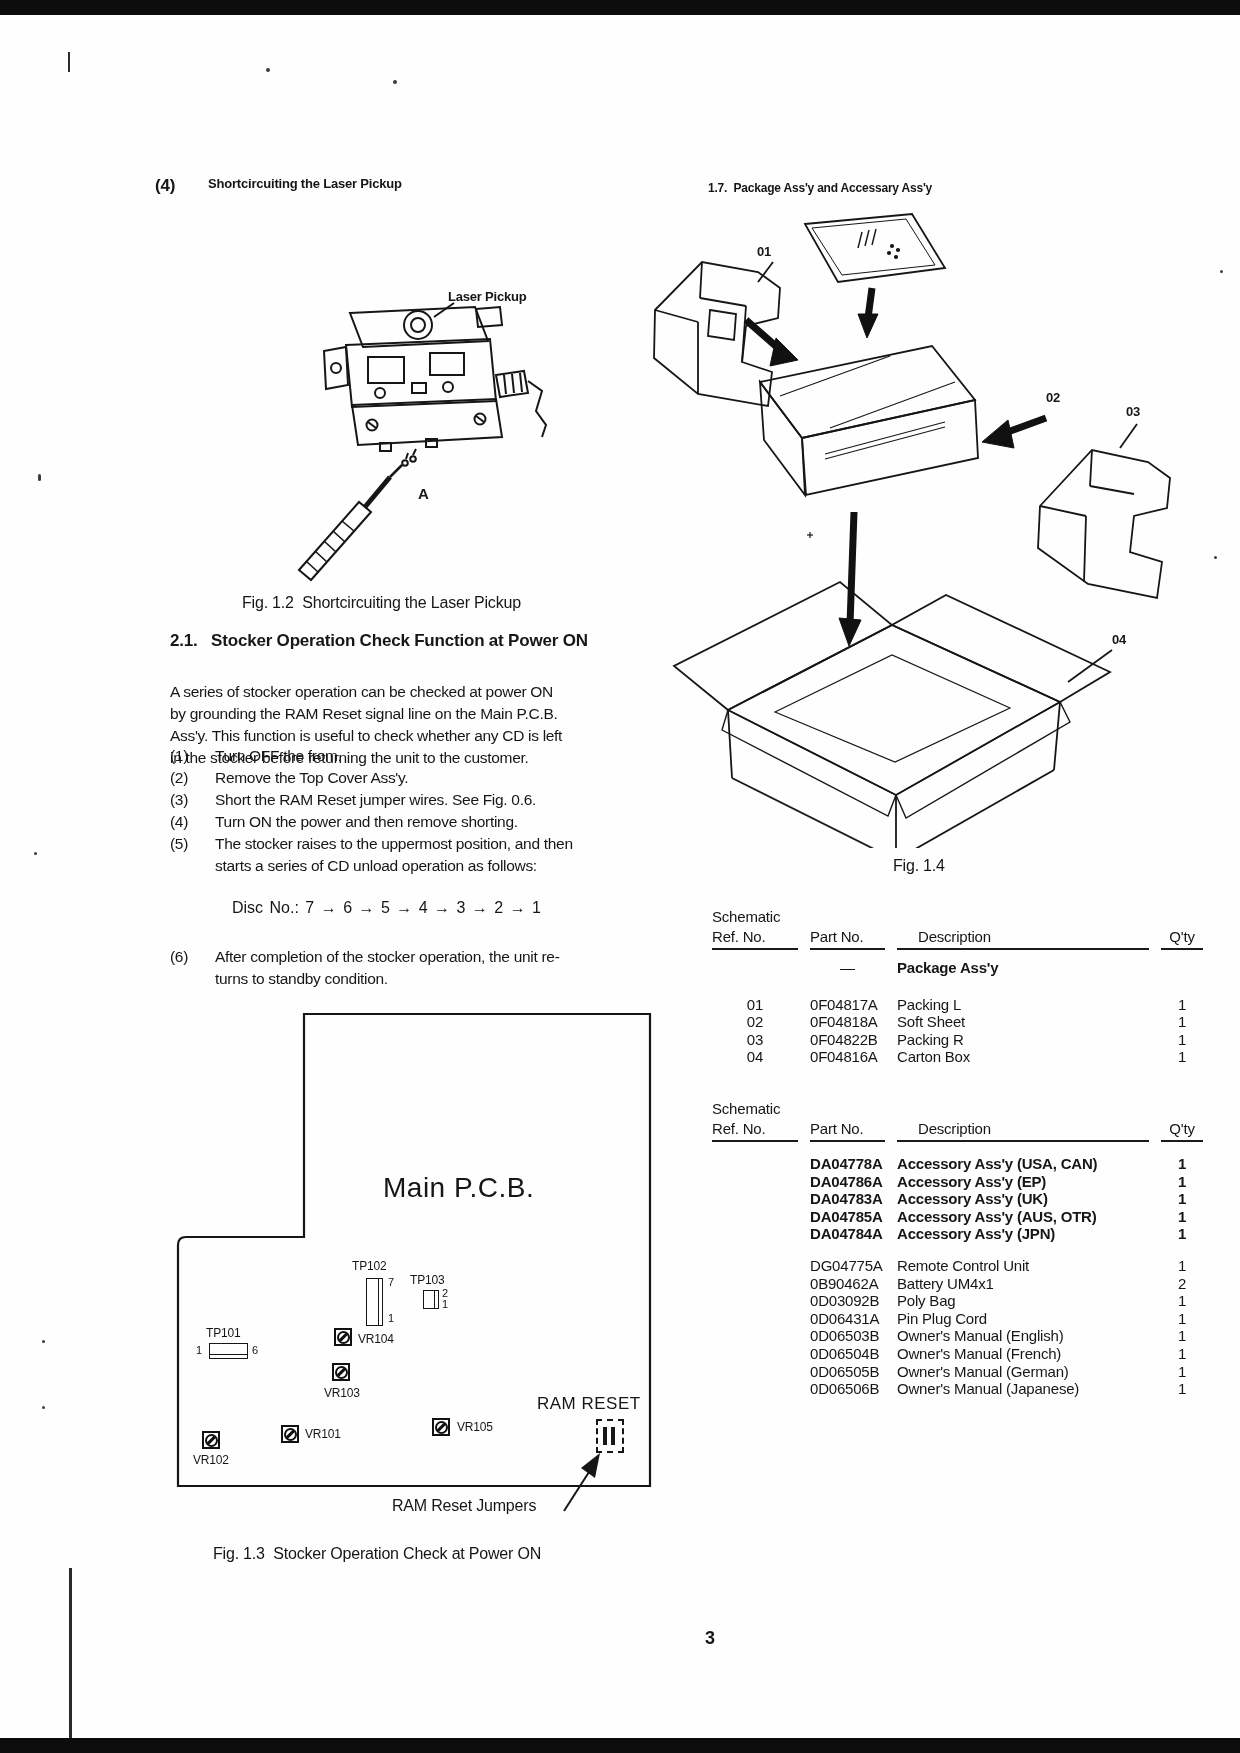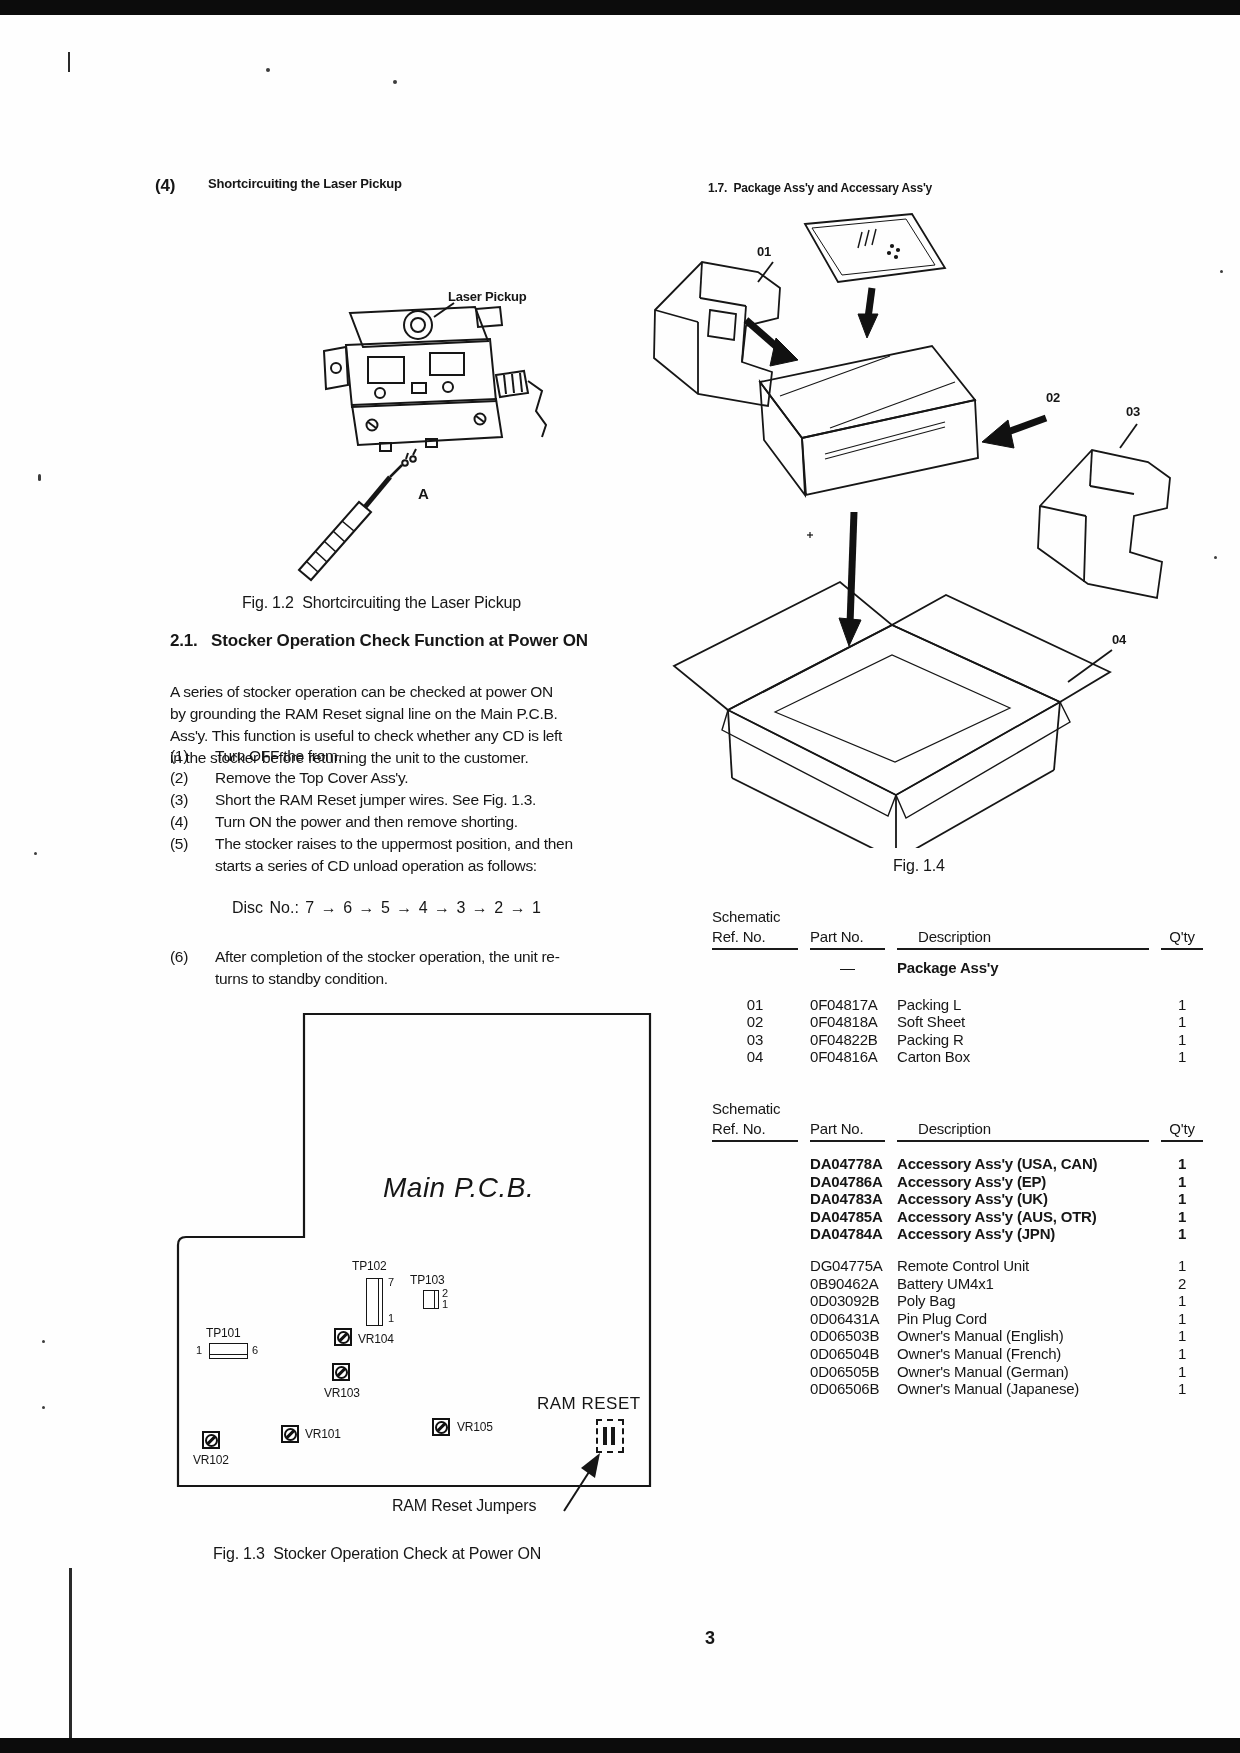--- a/index.html
+++ b/index.html
@@ -122,21 +122,21 @@
       <div class="step-row">
         <span class="step-num">(1)</span>
         <span class="step-text pre">Turn OFF the from.</span>
       </div>
       <div class="step-row">
         <span class="step-num">(2)</span>
         <span class="step-text pre">Remove the Top Cover Ass'y.</span>
       </div>
       <div class="step-row">
         <span class="step-num">(3)</span>
-        <span class="step-text pre">Short the RAM Reset jumper wires. See Fig. 1.3.</span>
+        <span class="step-text pre">Short the RAM Reset jumper wires. See Fig. 0.6.</span>
       </div>
       <div class="step-row">
         <span class="step-num">(4)</span>
         <span class="step-text pre">Turn ON the power and then remove shorting.</span>
       </div>
       <div class="step-row">
         <span class="step-num">(5)</span>
         <span class="step-text pre">The stocker raises to the uppermost position, and then
 starts a series of CD unload operation as follows:</span>
       </div>
@@ -149,21 +149,21 @@
     <span class="step-text pre">After completion of the stocker operation, the unit re-
 turns to standby condition.</span>
   </div>
 
   <svg class="abs" style="left:170px;top:1000px;" width="500" height="540" viewBox="0 0 500 540">
     <path d="M 134 14 H 480 V 486 H 8 V 245 Q 8 237 16 237 H 134 Z" fill="none" stroke="#161616" stroke-width="2.2"></path>
     <line x1="394" y1="511" x2="419" y2="472" stroke="#161616" stroke-width="2"></line>
     <polygon points="430,453 411,468 425,478" fill="#161616"></polygon>
   </svg>
 
-  <div class="abs big" style="left:383px;top:1172px;font-style:italic;">Main P.C.B.</div>
+  <div class="abs big" style="left:383px;top:1172px;">Main P.C.B.</div>
 
   <div class="abs small" style="left:352px;top:1259px;">TP102</div>
   <div class="comp-box" style="left:366px;top:1278px;width:15px;height:46px;">
     <div style="position:absolute;right:3px;top:0;bottom:0;width:1.5px;background:#161616;"></div>
   </div>
   <div class="abs pin" style="left:388px;top:1276px;">7</div>
   <div class="abs pin" style="left:388px;top:1312px;">1</div>
 
   <div class="abs small" style="left:410px;top:1273px;">TP103</div>
   <div class="comp-box" style="left:423px;top:1290px;width:14px;height:17px;">

